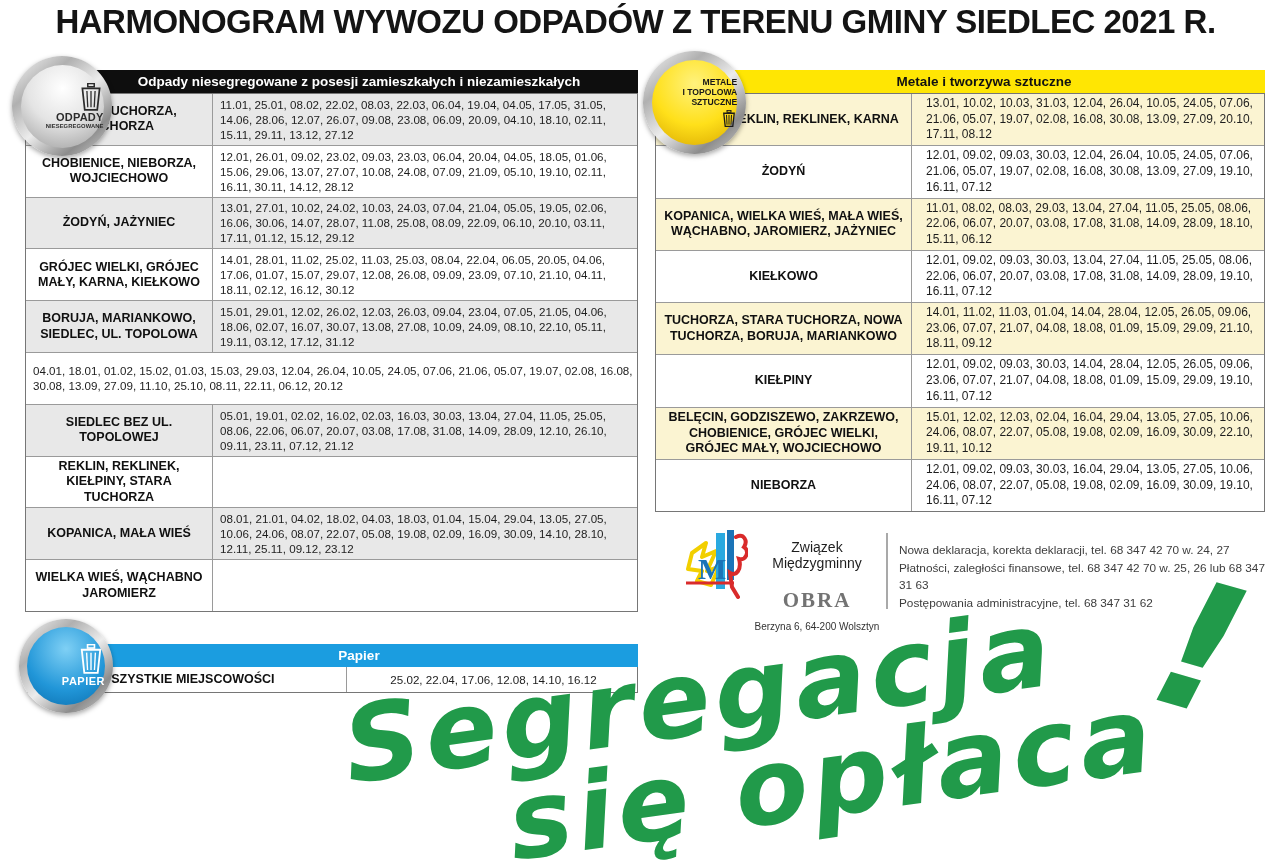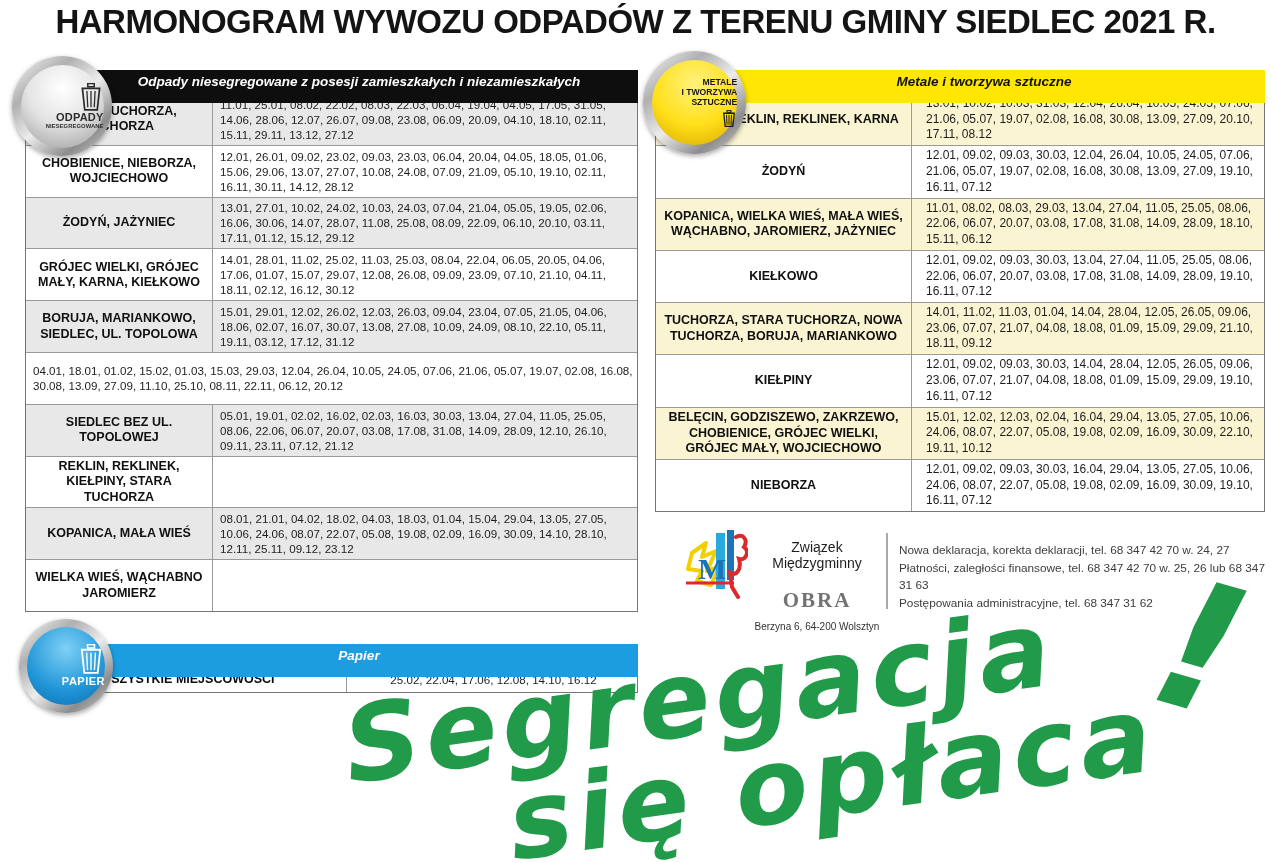--- a/index.html
+++ b/index.html
@@ -4,22 +4,22 @@
 <style>
   * { margin:0; padding:0; box-sizing:border-box; }
   body { background:#fff; }
   .page { position:relative; width:1271px; height:863px; background:#fff; overflow:hidden;
           font-family:"Liberation Sans", sans-serif; color:#161616; }
 
   .title { position:absolute; top:3px; left:0; width:100%; text-align:center;
            font-size:33px; font-weight:bold; letter-spacing:-0.5px; color:#141414; }
 
   
-  .hdr { position:absolute; height:33px; line-height:23px; text-align:center;
-         font-weight:bold; font-size:13.5px; z-index:2;font-style:italic; }
+  .hdr { position:absolute; height:23px; line-height:23px; text-align:center;
+         font-weight:bold; font-size:13.5px; z-index:2; }
   .hdr-black  { left:80px;  top:70px;  width:558px; background:#0e0e0e; color:#fff; }
   .hdr-yellow { left:703px; top:70px;  width:562px; background:#ffe603; color:#111; }
   .hdr-blue   { left:80px;  top:644px; width:558px; background:#1b9de0; color:#fff; }
 
   
   .tbl { position:absolute; border:1px solid #767676; display:flex; flex-direction:column; background:#fff; z-index:1; }
   .tbl-left  { left:25px;  top:93px;  width:613px; height:519px; }
   .tbl-right { left:655px; top:93px;  width:610px; height:419px; }
   .tbl-paper { left:27px;  top:666px; width:611px; height:27px; }
 
@@ -137,21 +137,21 @@
     <div class="trow">
       <div class="loc">WIELKA WIEŚ, WĄCHABNO JAROMIERZ</div>
     </div>
   </div>
 
   <div class="hdr hdr-yellow">Metale i tworzywa sztuczne</div>
 
   <div class="badge badge-right">
     <div class="badge-inner inner-yellow">
       <div class="badge-txt-md">METALE</div>
-      <div class="badge-txt-md">I TWORZYWA</div>
+      <div class="badge-txt-md">I TOPOLOWA</div>
       <div class="badge-txt-md">SZTUCZNE</div>
       <svg class="bin" width="16" height="17" viewBox="0 0 24 26" style="margin-top:2px;">
         <rect x="9" y="0.5" width="6" height="3" fill="none" stroke="#1a1a1a" stroke-width="1.6"></rect>
         <path d="M4 5 L20 5 L17.8 25 L6.2 25 Z" fill="none" stroke="#1a1a1a" stroke-width="2"></path>
         <line x1="8.2" y1="7.5" x2="9" y2="22.5" stroke="#1a1a1a" stroke-width="1.5"></line>
         <line x1="12" y1="7.5" x2="12" y2="22.5" stroke="#1a1a1a" stroke-width="1.5"></line>
         <line x1="15.8" y1="7.5" x2="15" y2="22.5" stroke="#1a1a1a" stroke-width="1.5"></line>
       </svg>
     </div>
   </div>

